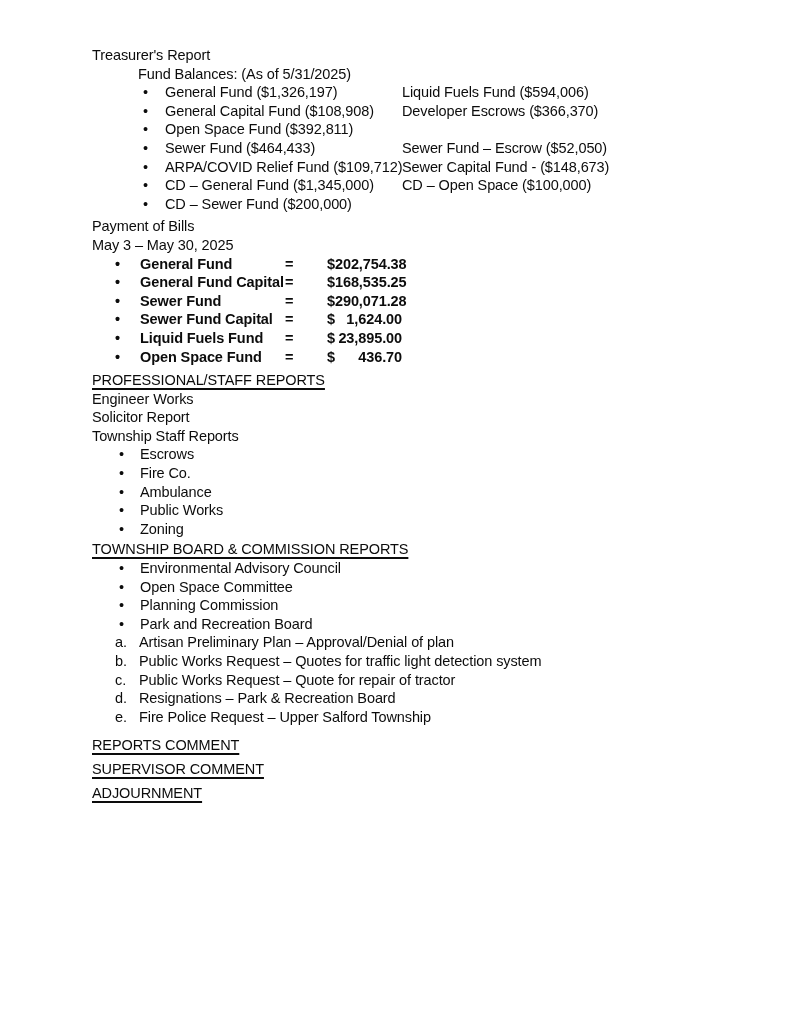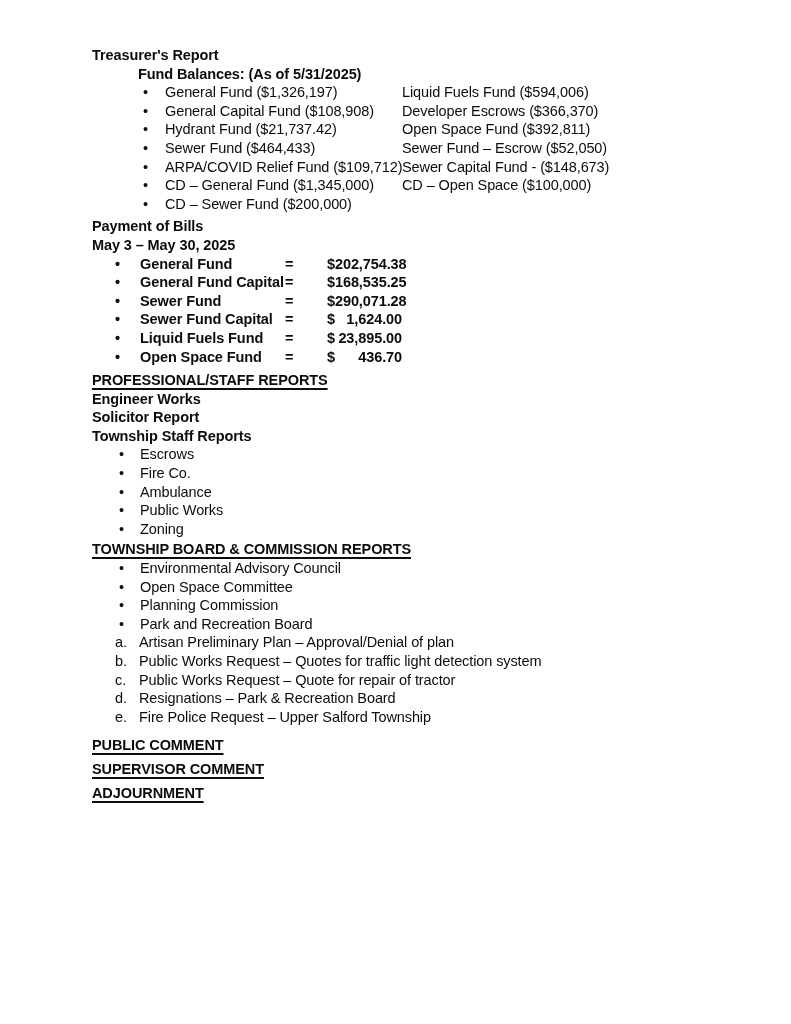--- a/index.html
+++ b/index.html
@@ -12,23 +12,23 @@
     line-height: 18.6px;
     color: #0c0c0c;
   }
   .page {
     position: relative;
     width: 791px; height: 1024px;
     box-sizing: border-box;
     padding: 46px 40px 0 92px;
     overflow: hidden;
   }
-  .bold { font-weight: bold; }
+  .bold { font-weight: normal; }
   .h-underline {
-    font-weight: bold;
+    font-weight: normal;
     text-decoration: underline;
     text-underline-offset: 3px;
     text-decoration-thickness: 1.5px;
     margin-top: 24px;
   }
   .row { display: flex; white-space: nowrap; }
   .indent-1 { margin-left: 46px; }
 
   
   .fund-row { margin-left: 51px; }
@@ -52,21 +52,21 @@
   .board-section { margin-top: 2px; }
 
   
   .biz-row { margin-left: 23px; }
   .biz-letter { width: 24px; }
 
   
   .closing-section { margin-top: 10px; }
   .closing-item { margin-bottom: 5.4px; }
 
-  .asof { margin-left: 4px; font-weight: bold; }
+  .asof { margin-left: 4px; font-weight: normal; }
   .bullet { flex: 0 0 auto; }
 </style>
 </head>
 <body>
 
 <div class="page">
 
   <div class="section">
     <div class="bold">Treasurer's Report</div>
     <div class="indent-1"><span class="bold">Fund Balances:</span><span class="asof">(As of 5/31/2025)</span></div>
@@ -76,21 +76,20 @@
       <span class="fund-left">General Fund ($1,326,197)</span>
       <span class="fund-right">Liquid Fuels Fund ($594,006)</span>
     </div>
     <div class="row fund-row">
       <span class="bullet">•</span>
       <span class="fund-left">General Capital Fund ($108,908)</span>
       <span class="fund-right">Developer Escrows ($366,370)</span>
     </div>
     <div class="row fund-row">
       <span class="bullet">•</span>
-      <span class="fund-left">Hydrant Fund ($21,737.42)</span>
       <span class="fund-right">Open Space Fund ($392,811)</span>
     </div>
     <div class="row fund-row">
       <span class="bullet">•</span>
       <span class="fund-left">Sewer Fund ($464,433)</span>
       <span class="fund-right">Sewer Fund – Escrow ($52,050)</span>
     </div>
     <div class="row fund-row">
       <span class="bullet">•</span>
       <span class="fund-left">ARPA/COVID Relief Fund ($109,712)</span>
@@ -235,18 +234,18 @@
       <span class="biz-letter">d.</span>
       <span>Resignations – Park &amp; Recreation Board</span>
     </div>
     <div class="row biz-row">
       <span class="biz-letter">e.</span>
       <span>Fire Police Request – Upper Salford Township</span>
     </div>
   </div>
 
   <div class="section closing-section">
-    <div class="closing-item"><span class="h-underline">PUBLIC COMMENT</span></div>
+    <div class="closing-item"><span class="h-underline">REPORTS COMMENT</span></div>
     <div class="closing-item"><span class="h-underline">SUPERVISOR COMMENT</span></div>
     <div class="closing-item"><span class="h-underline">ADJOURNMENT</span></div>
   </div>
 
 </div>
 
 </body></html>

